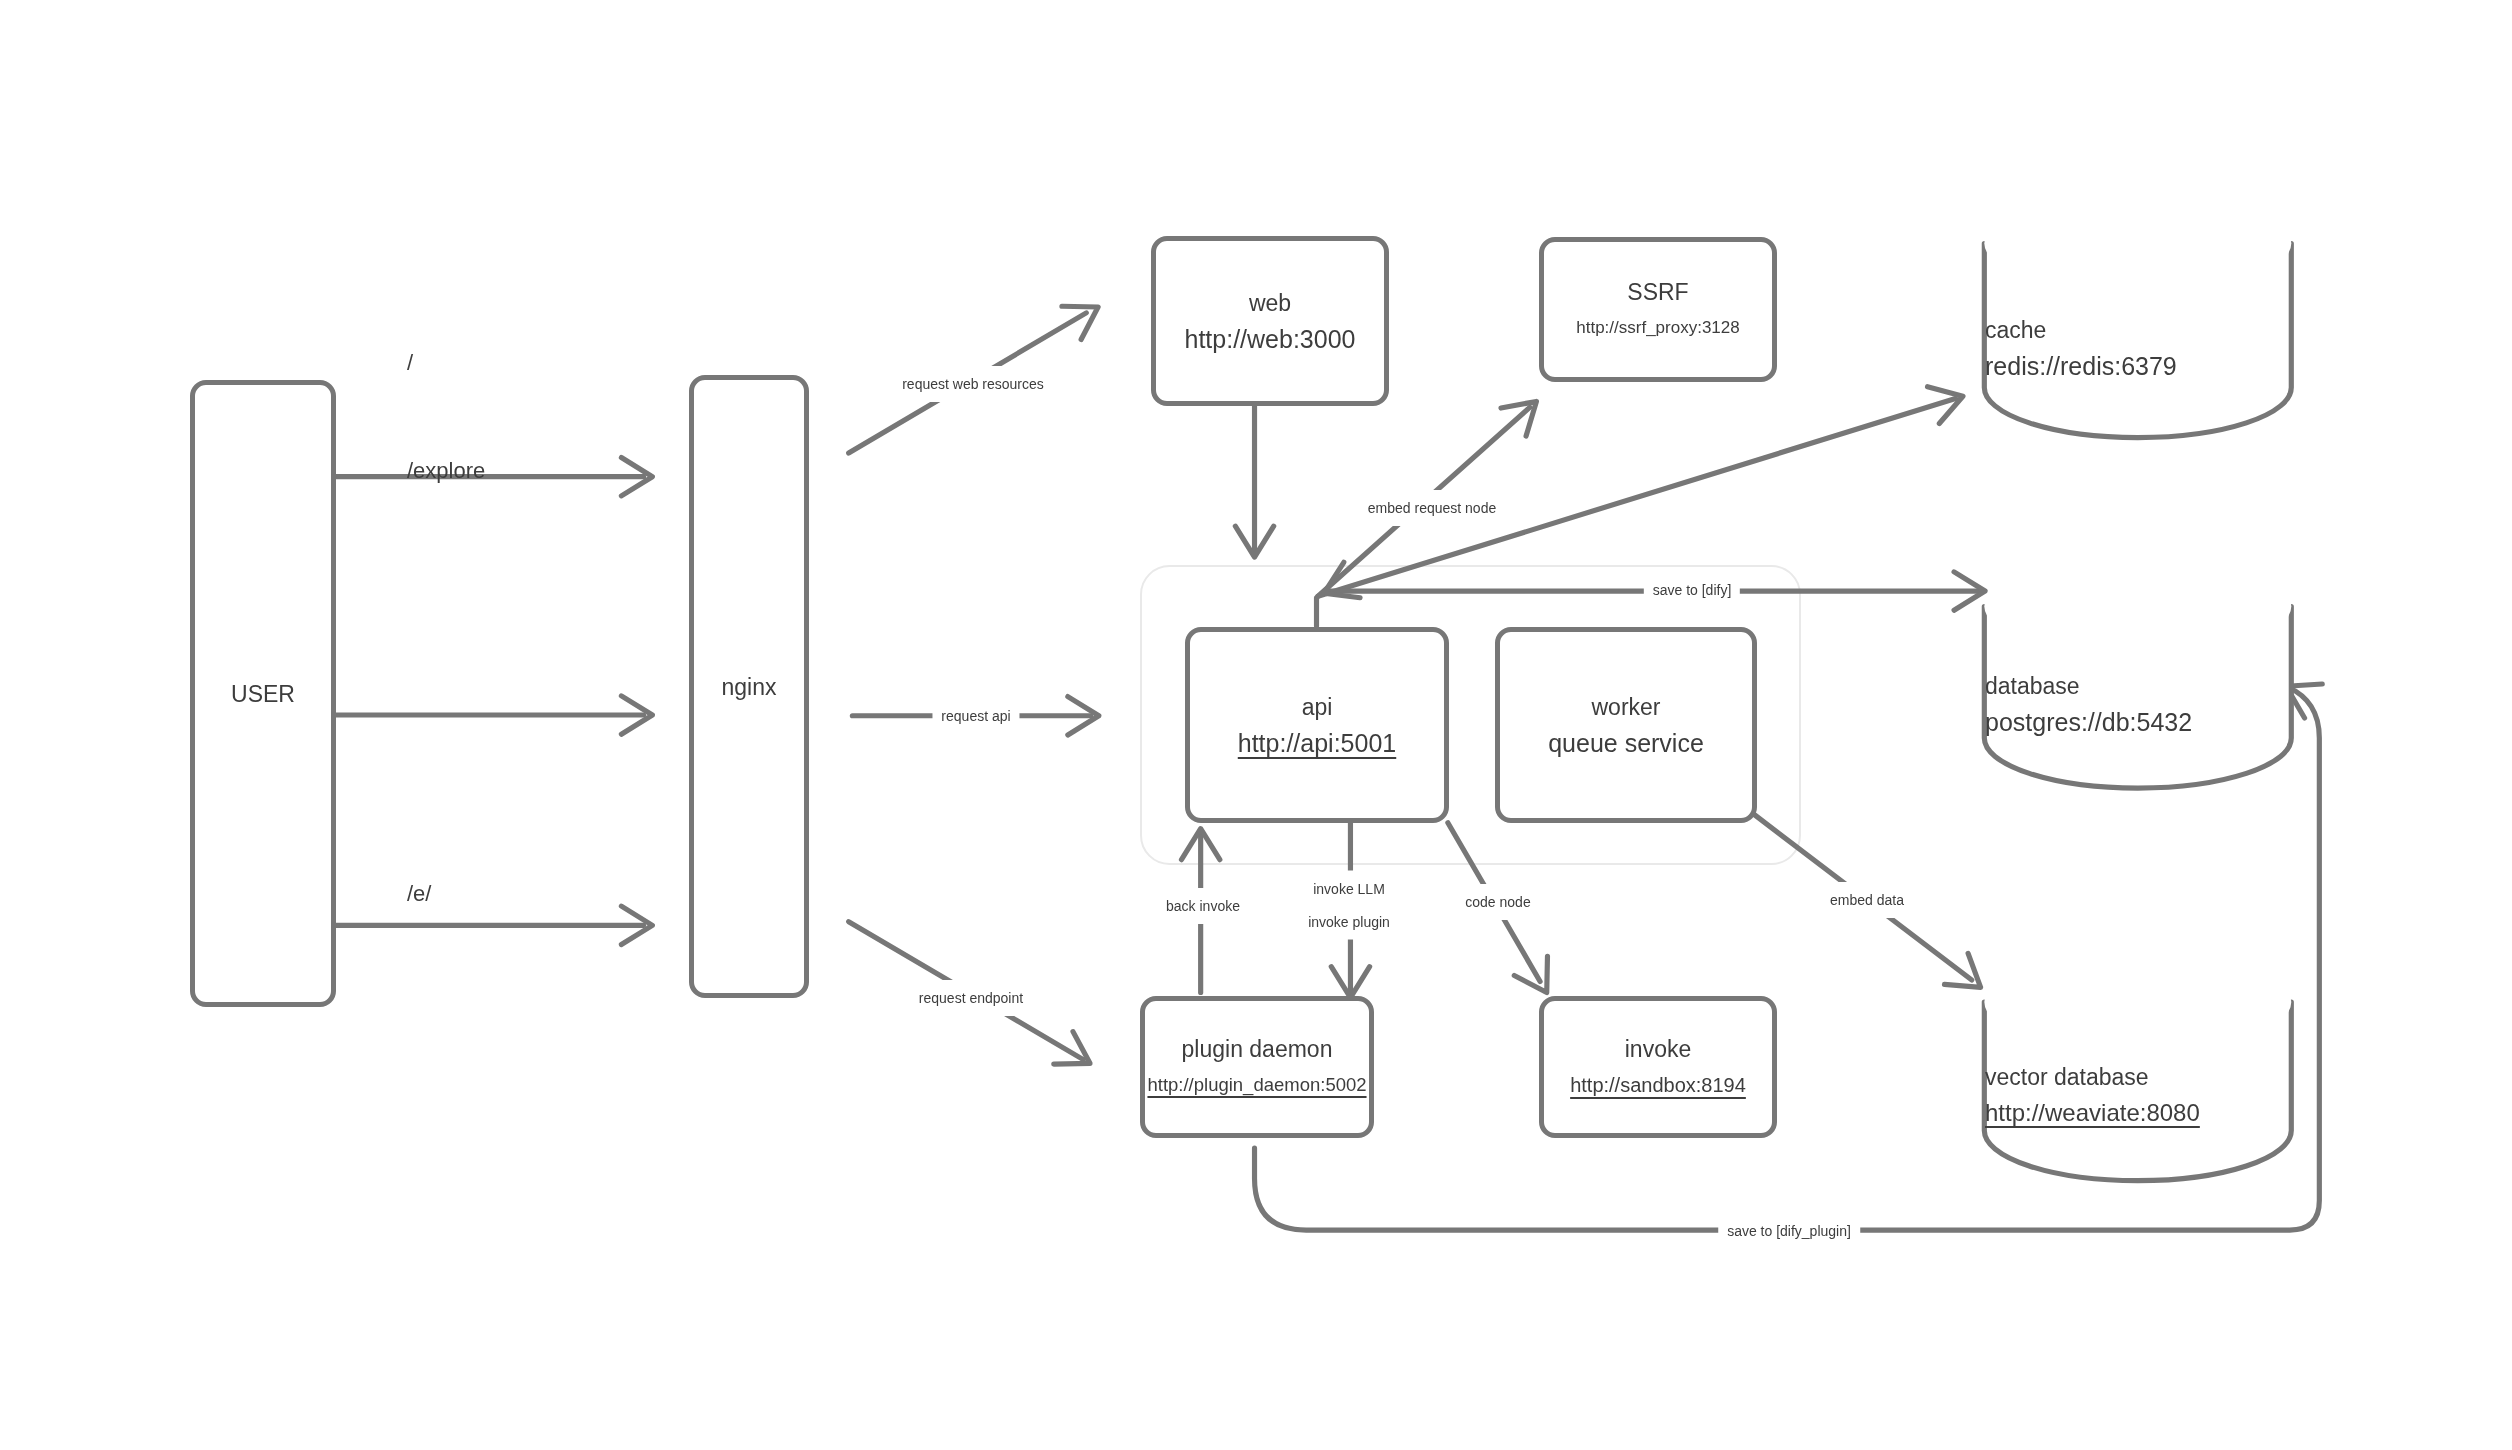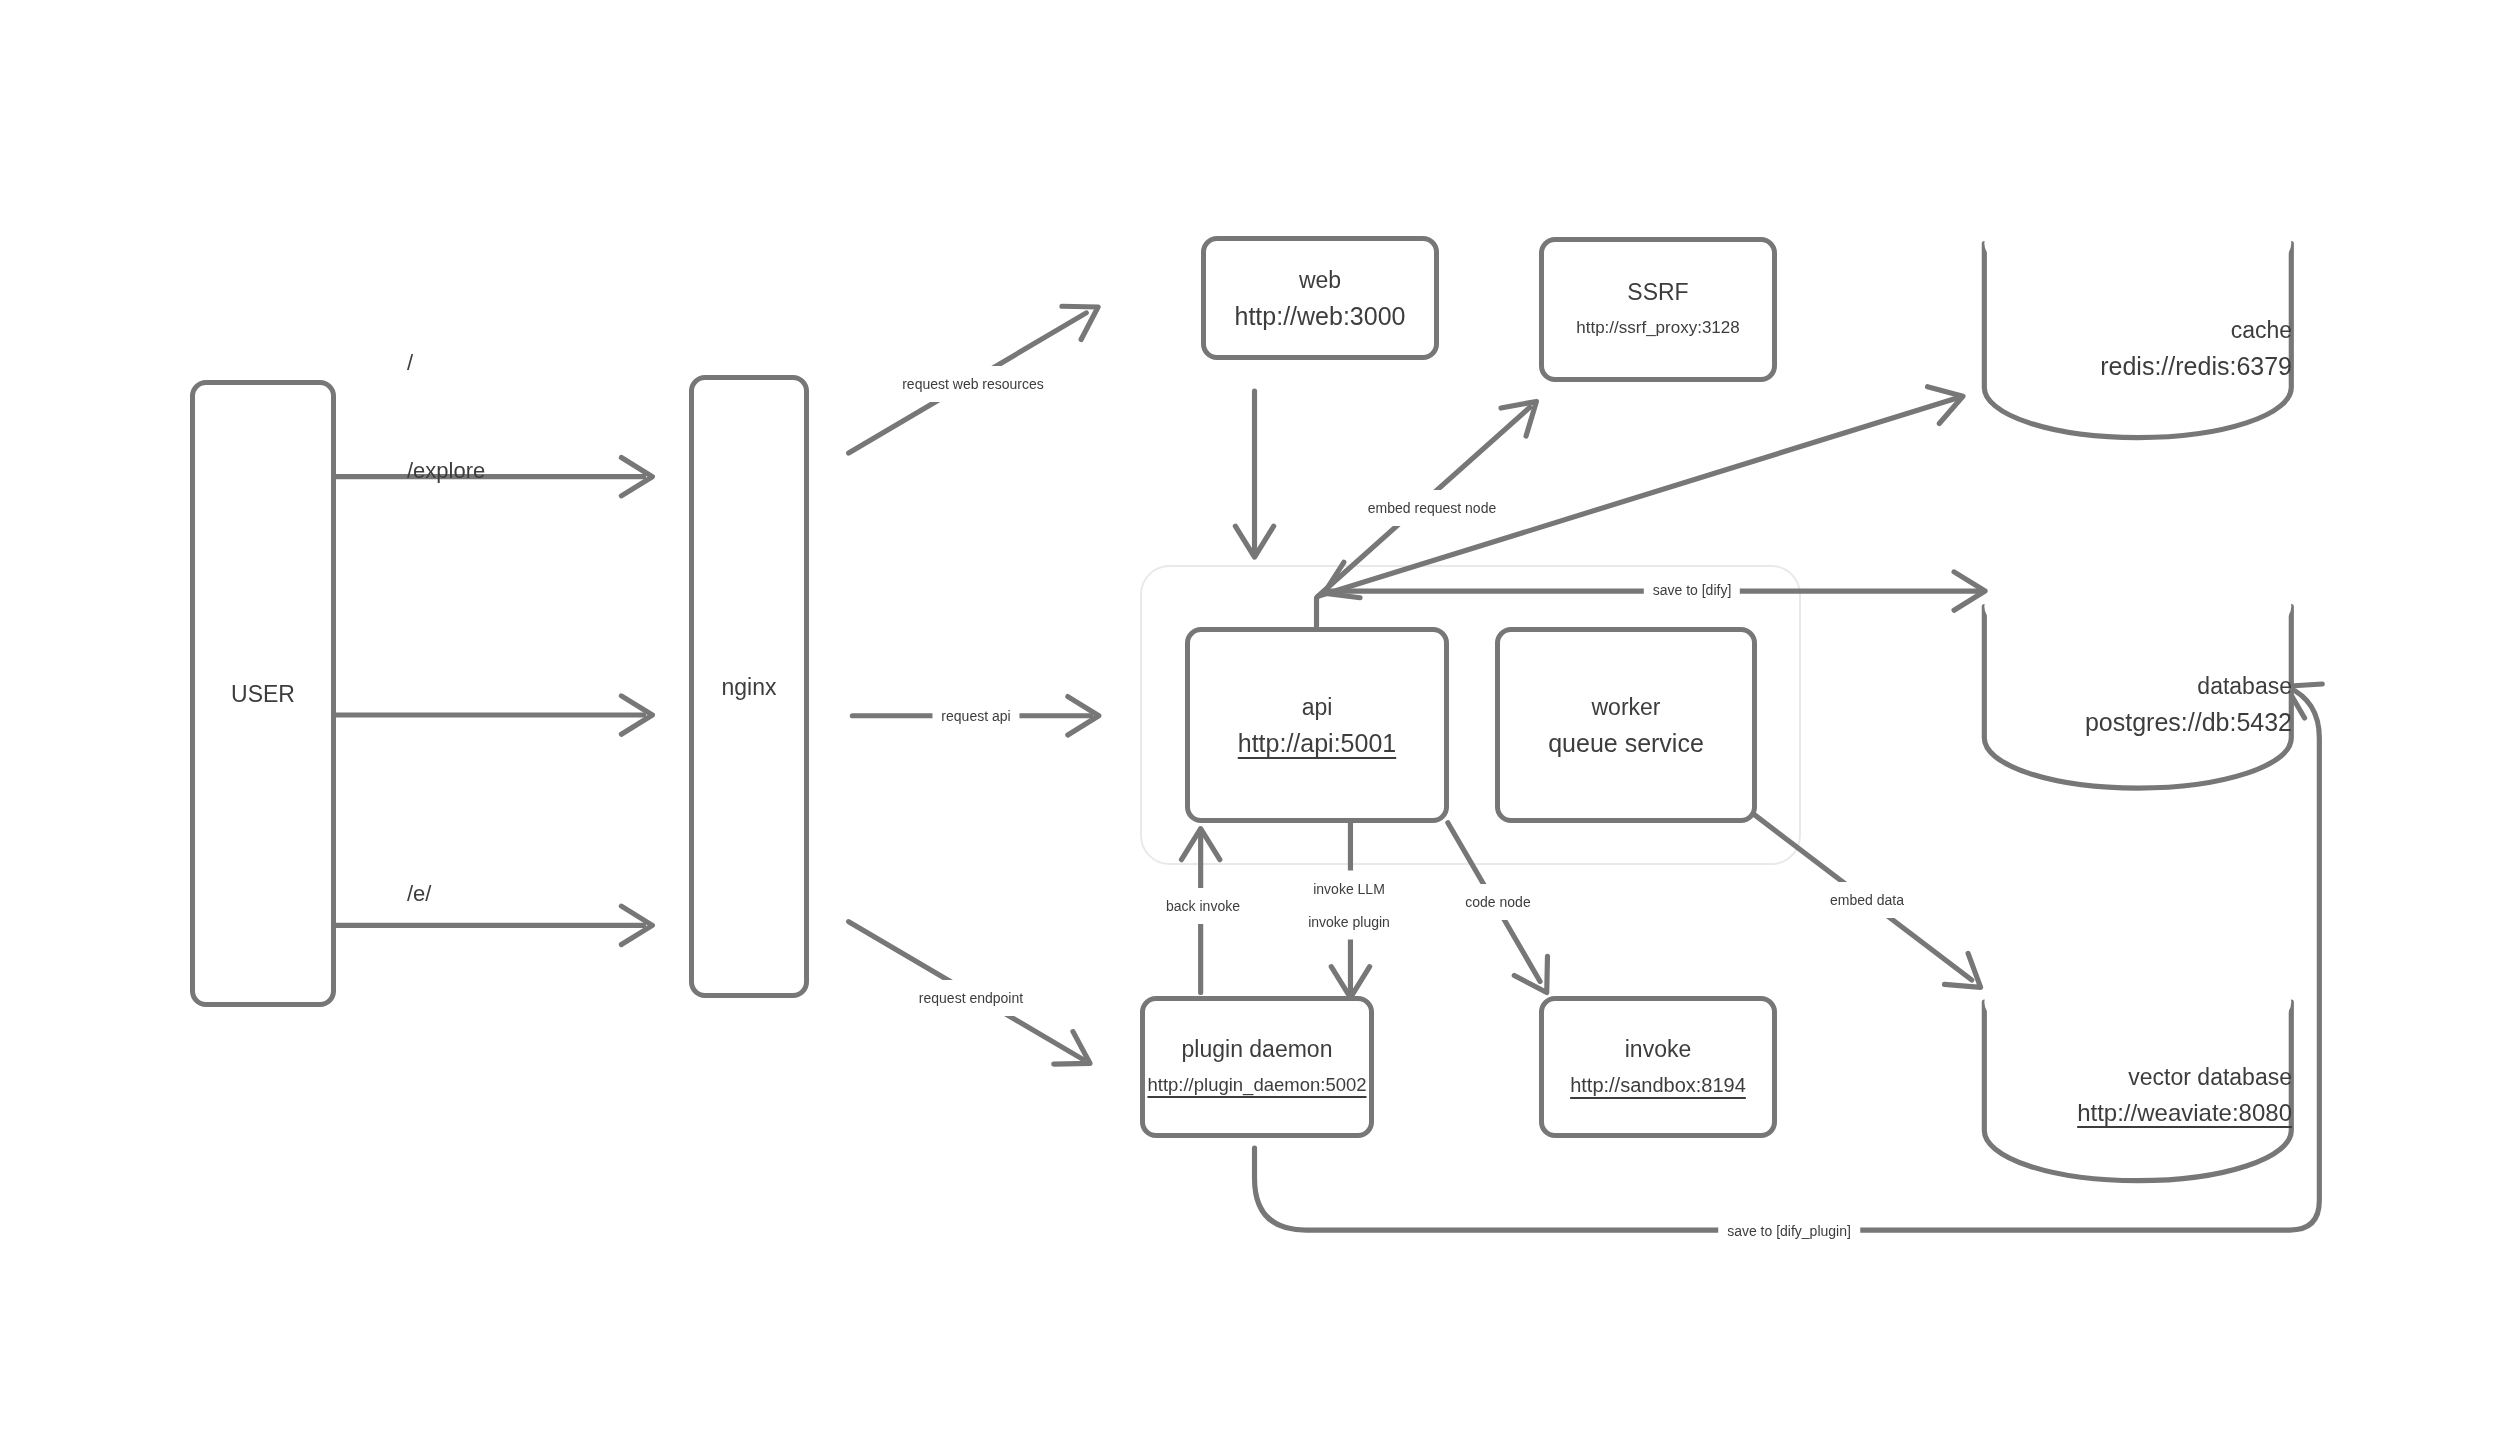--- a/index.html
+++ b/index.html
@@ -8,21 +8,21 @@
   .wires{position:absolute;left:0;top:0;z-index:2;}
   .wires line,.wires path,.wires polyline{stroke:#777777;stroke-width:7;fill:none;stroke-linecap:round;stroke-linejoin:round;}
   .wires .cyl{fill:#ffffff;}
   .group-box{position:absolute;z-index:1;border:2.2px solid #e9e9e9;border-radius:29.5px;background:transparent;box-sizing:border-box;}
   .box{position:absolute;z-index:3;background:#ffffff;border:5.2px solid #777777;border-radius:16px;box-sizing:border-box;
        display:flex;flex-direction:column;align-items:center;justify-content:center;text-align:center;}
   .node-title{font-size:23px;line-height:36px;white-space:nowrap;}
   .node-url{font-size:25px;line-height:36px;white-space:nowrap;}
   .fs23{font-size:17px;} .fs25{font-size:18.5px;} .fs27{font-size:20px;} .fs29{font-size:24px;}
   .underline{text-decoration:underline;text-underline-offset:5.2px;text-decoration-thickness:1.8px;}
-  .cyl-label{position:absolute;z-index:3;left:1985px;width:307px;text-align:right;transform:translateY(-50%);}
+  .cyl-label{position:absolute;z-index:3;left:1985px;width:307px;text-align:left;transform:translateY(-50%);}
   .elabel{position:absolute;z-index:4;transform:translate(-50%,-50%);background:#ffffff;padding:1.5px 8.9px;
           font-size:14px;color:#3d3d3d;white-space:nowrap;text-align:center;line-height:33px;}
   .plabel{position:absolute;z-index:4;font-size:22px;color:#3d3d3d;line-height:36px;transform:translateY(-50%);white-space:pre;}
 </style>
 </head>
 <body>
 
 <div class="canvas">
 
   <div class="group-box" style="left:1140px;top:565px;width:661px;height:300px;"></div>
@@ -90,21 +90,21 @@
   </svg>
 
   <div class="box" style="left:190px;top:380px;width:146px;height:627px;">
     <div class="node-title">USER</div>
   </div>
 
   <div class="box" style="left:689px;top:375px;width:120px;height:623px;justify-content:center;">
     <div class="node-title">nginx</div>
   </div>
 
-  <div class="box" style="left:1201px;top:236px;width:238px;height:124px;">
+  <div class="box" style="left:1151px;top:236px;width:238px;height:170px;">
     <div class="node-title">web</div>
     <div class="node-url">http://web:3000</div>
   </div>
 
   <div class="box" style="left:1539px;top:237px;width:238px;height:145px;">
     <div class="node-title">SSRF</div>
     <div class="node-url fs23">http://ssrf_proxy:3128</div>
   </div>
 
   <div class="box" style="left:1185px;top:627px;width:264px;height:196px;">

